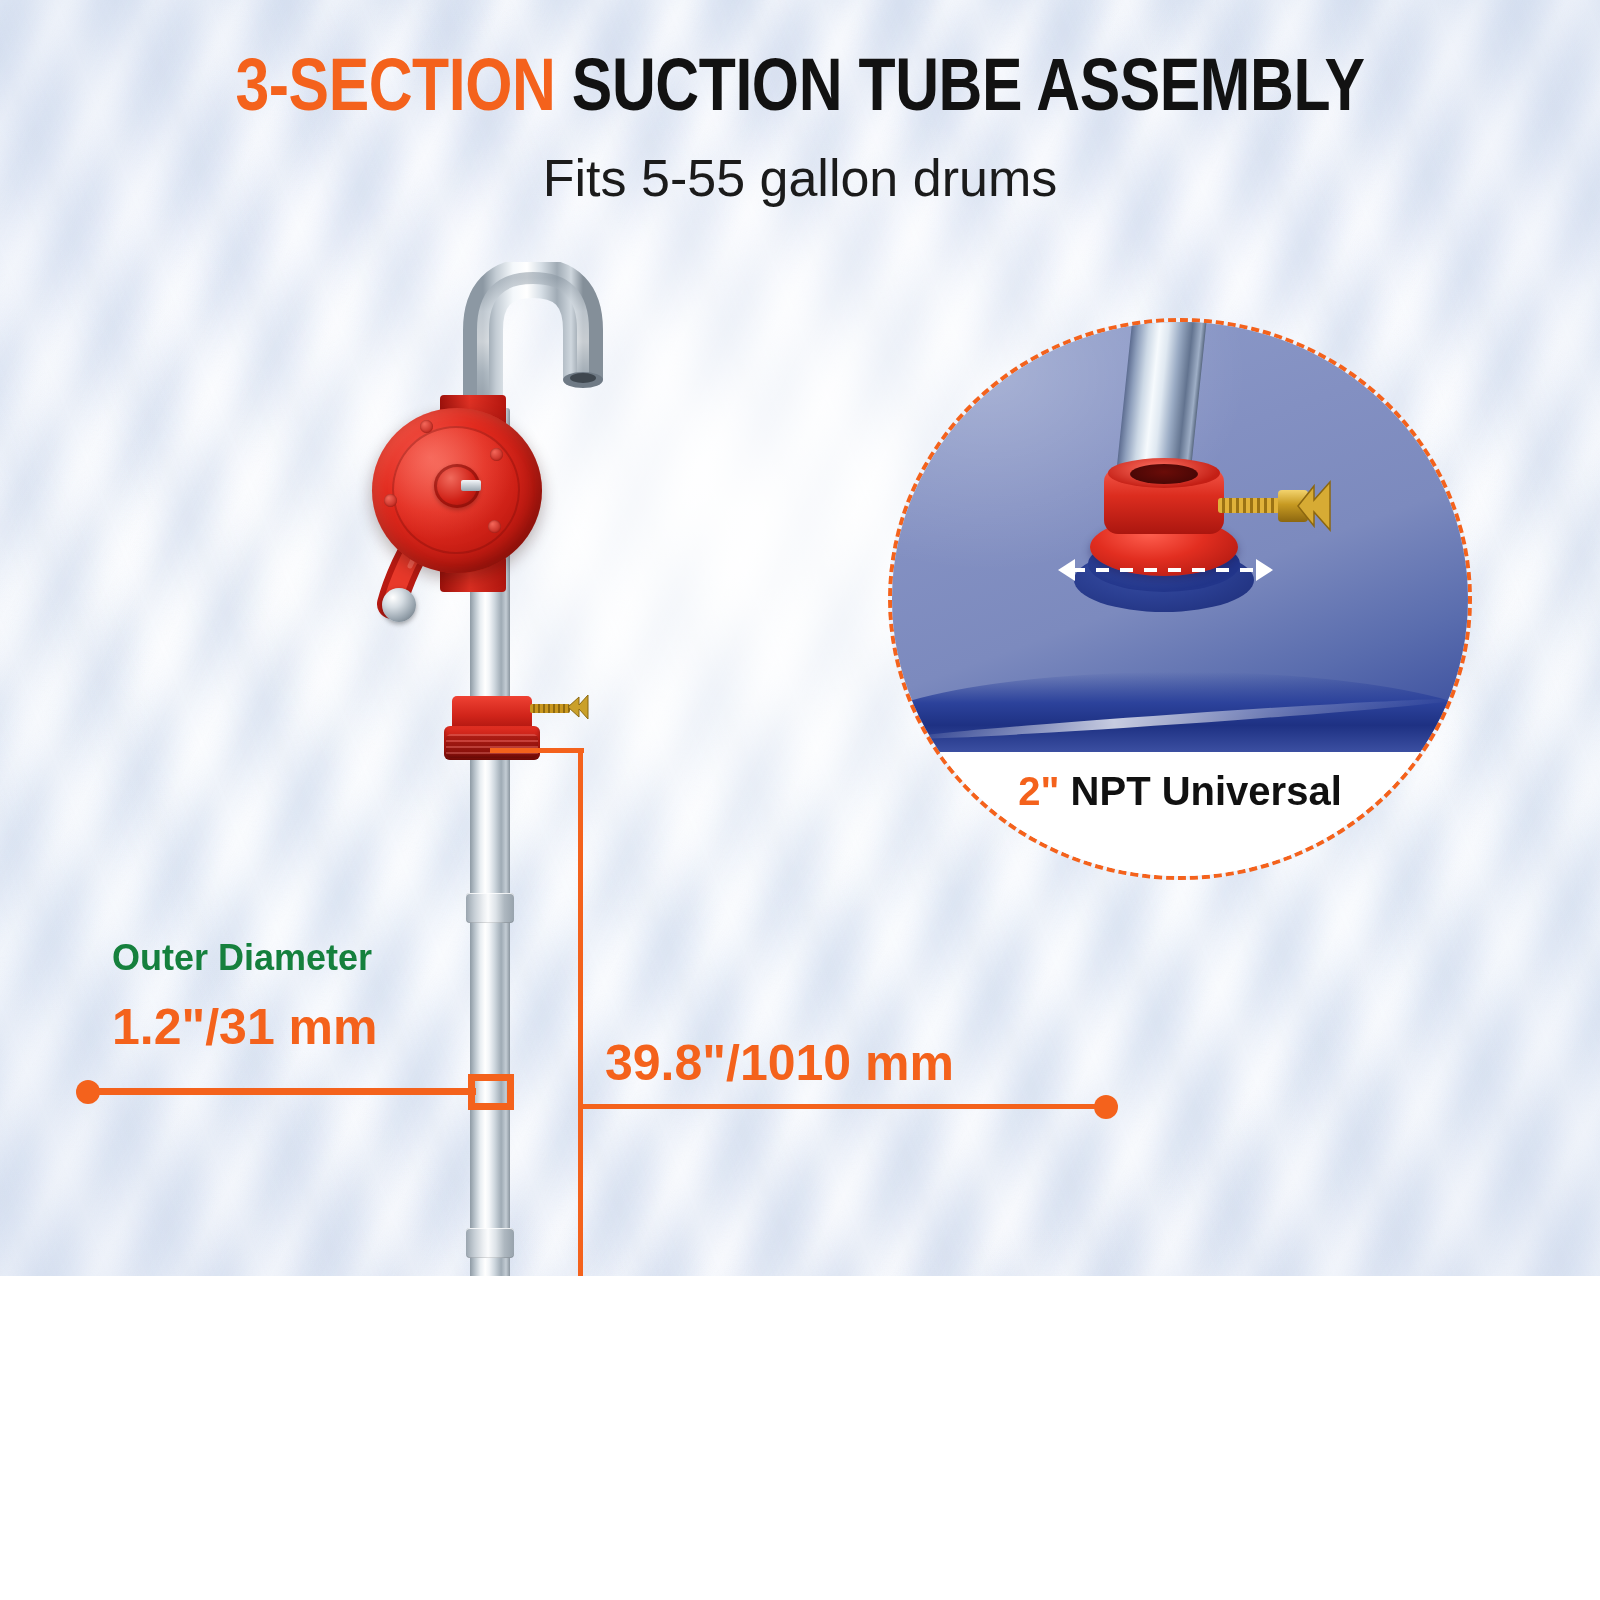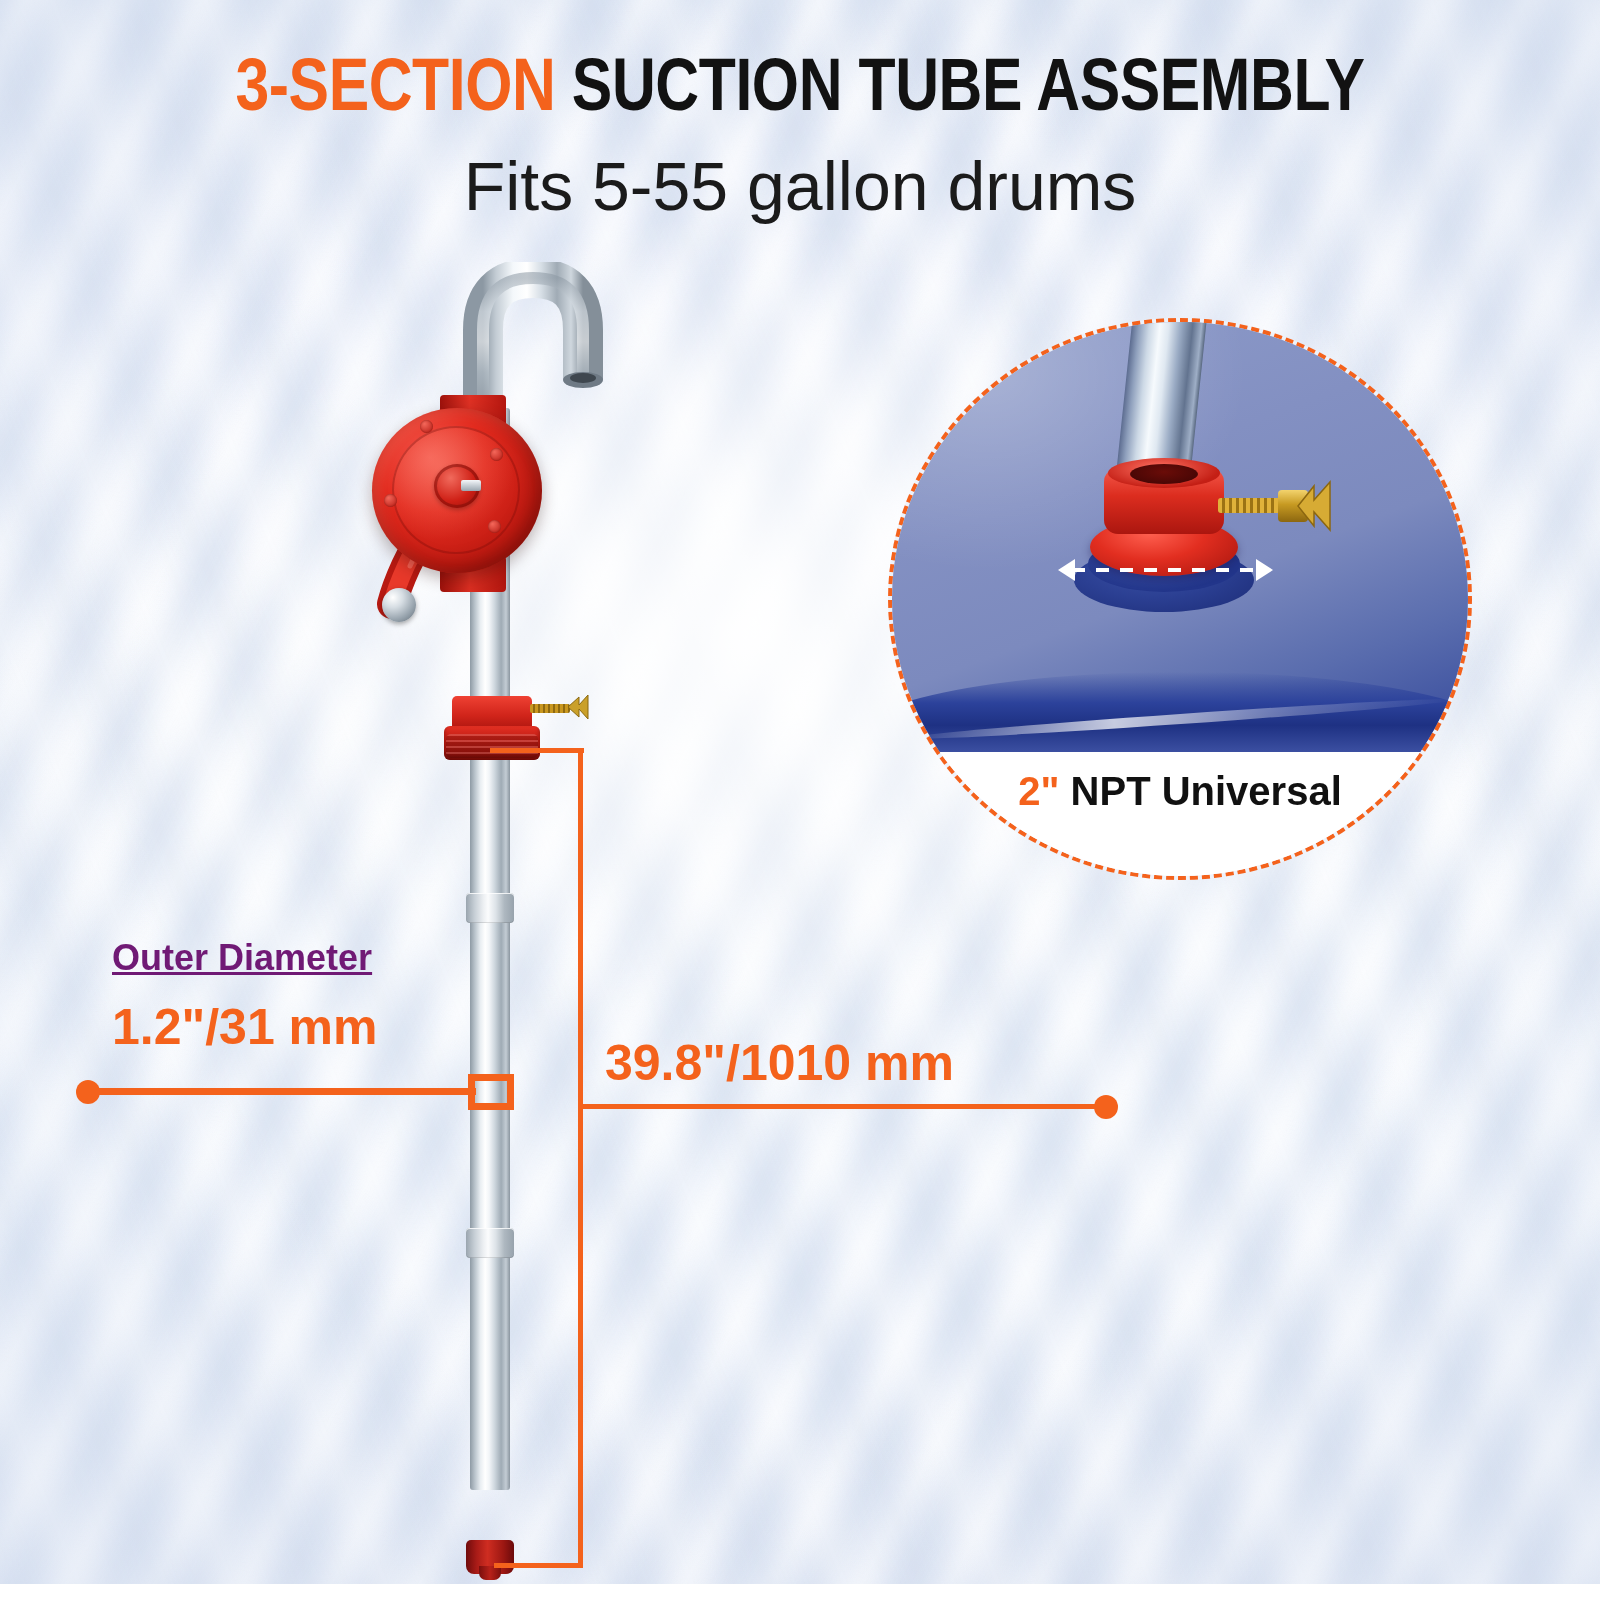--- a/index.html
+++ b/index.html
@@ -3,21 +3,21 @@
 <meta charset="utf-8">
 <style>
   html, body {
     margin: 0;
     padding: 0;
     background: #ffffff;
   }
   #stage {
     position: relative;
     width: 1600px;
-    height: 1584px;
+    height: 1276px;
     overflow: hidden;
     font-family: "Liberation Sans", sans-serif;
     background: #eef2fa;
   }
 
   
   .bg-base {
     position: absolute; inset: 0;
     background:
       linear-gradient(180deg, #e6ecf7 0%, #eef2fb 18%, #f4f7fc 45%, #eef3fb 75%, #e9eef8 100%);
@@ -66,21 +66,21 @@
     line-height: 1;
     color: #121212;
     transform: scaleX(.82);
     white-space: nowrap;
   }
   .title .hi { color: #F4621C; }
   .subtitle {
     position: absolute;
     left: 0; right: 0; top: 152px;
     text-align: center;
-    font-size: 68px;
+    font-size: 52px;
     font-weight: 400;
     color: #1b1b1b;
     line-height: 1;
   }
 
   
   .product { position: absolute; left: 0; top: 0; width: 1600px; height: 1600px; pointer-events: none; }
 
   
   .chrome-v {
@@ -207,21 +207,21 @@
 
   
   .dim { position: absolute; background: #F4621C; }
   .dot {
     position: absolute; width: 24px; height: 24px; border-radius: 50%;
     background: #F4621C;
   }
 
   .label-black {
     position: absolute;
-    font-size: 36px; font-weight: 700; color: #701a75; white-space: nowrap; line-height: 1; text-decoration: underline;
+    font-size: 36px; font-weight: 700; color: #15803d; white-space: nowrap; line-height: 1;
   }
   .label-orange {
     position: absolute;
     font-size: 50px; font-weight: 700; color: #F4621C; white-space: nowrap; line-height: 1;
   }
 
   
   .callout {
     position: absolute;
     left: 888px; top: 318px; width: 584px; height: 562px;

